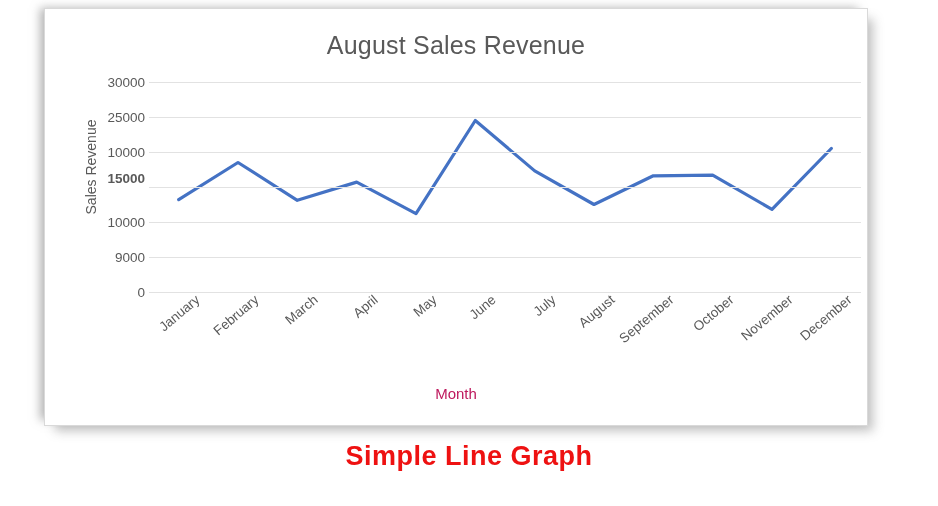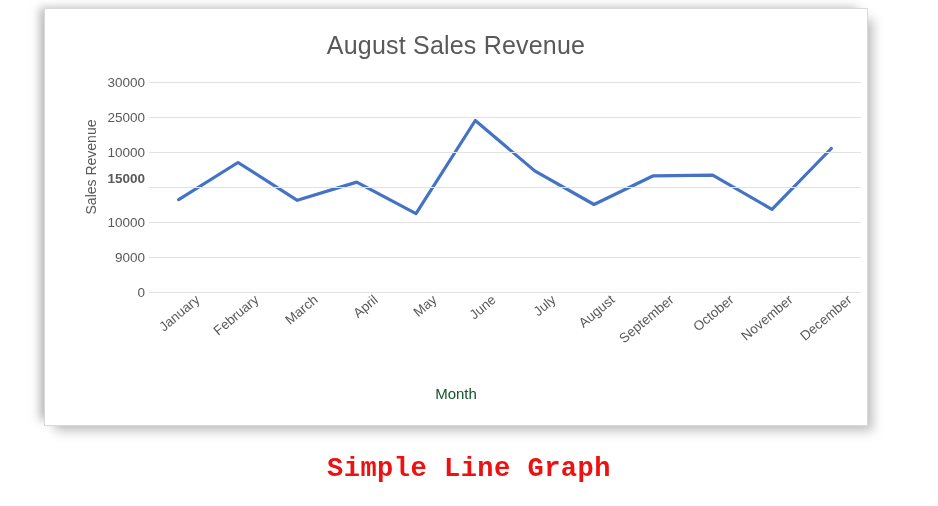--- a/index.html
+++ b/index.html
@@ -94,29 +94,29 @@
     white-space:nowrap;
     transform:rotate(-40deg);
     transform-origin:right top;
     text-align:right;
   }
 
   #x-axis-title{
     position:absolute;
     left:0;top:376px;width:100%;
     text-align:center;
-    font-size:15px;color:#14532d;
+    font-size:15px;color:#be185d;
   }
 
   
   #caption{
     position:absolute;
-    left:0;top:454px;width:100%;
+    left:0;top:441px;width:100%;
     text-align:center;
-    font-family:Liberation Mono, monospace;
+    font-family:Liberation Sans, sans-serif;
     font-weight:700;
     font-size:27px;
     color:#ee1111;
     letter-spacing:.5px;
   }
 </style>
 </head>
 <body>
 
 <div id="chart-frame">

